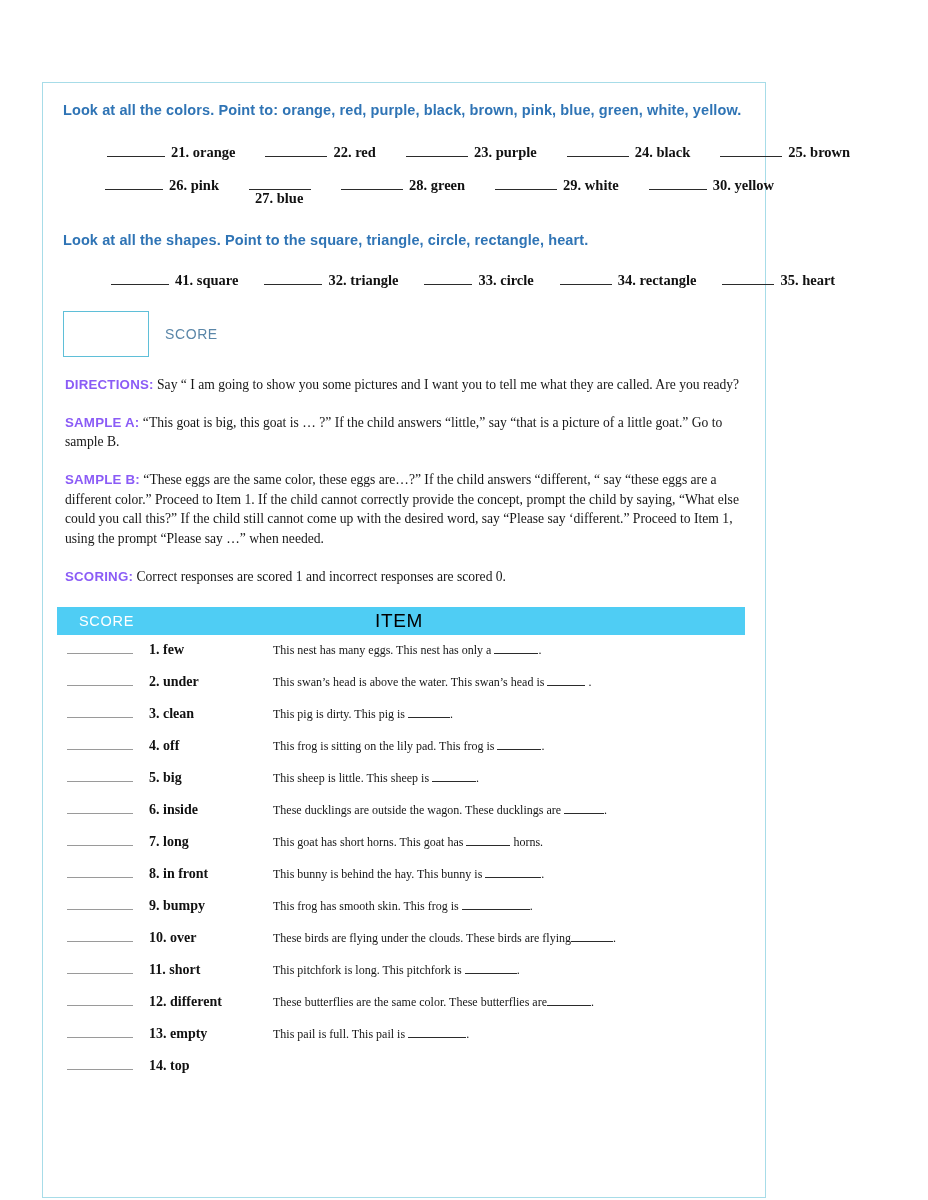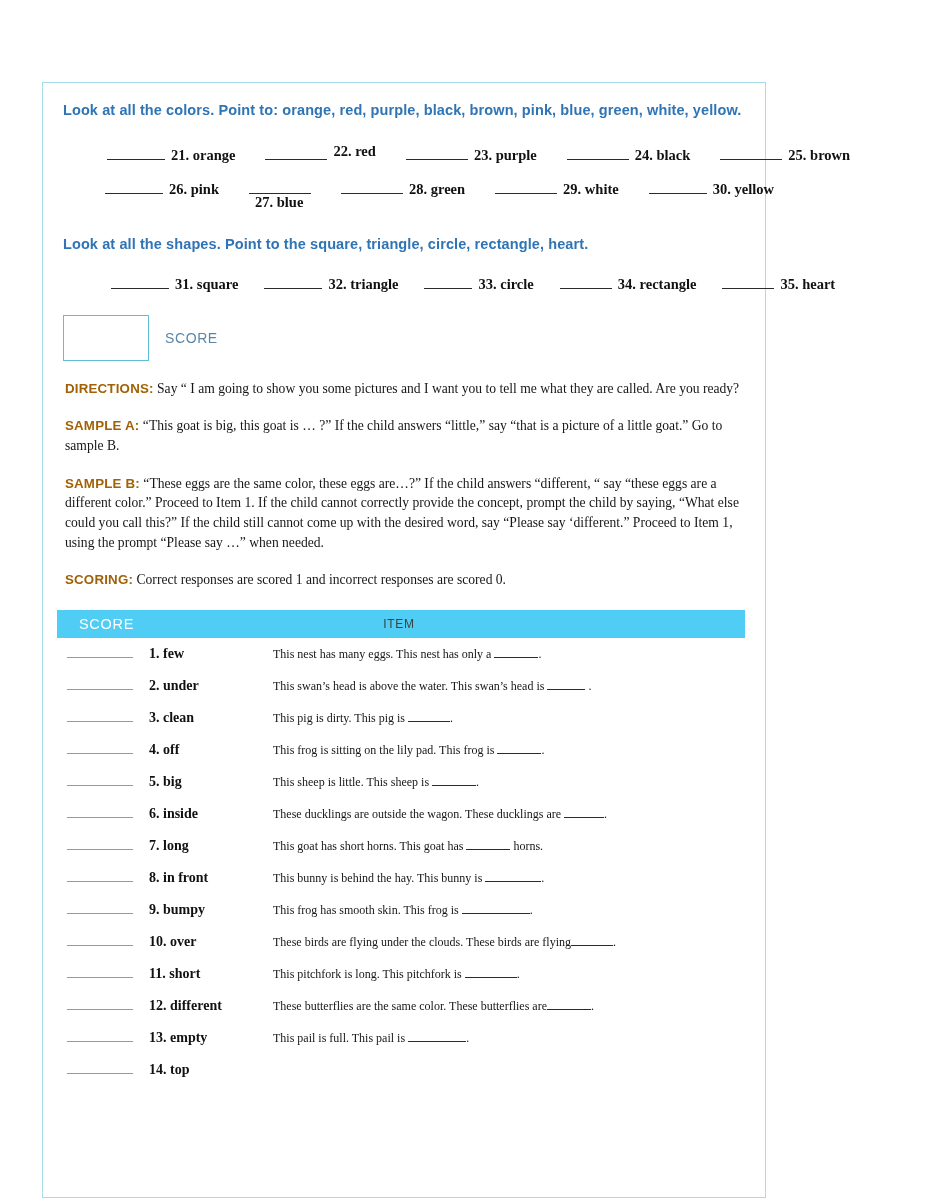--- a/index.html
+++ b/index.html
@@ -107,21 +107,21 @@
   }
   .para {
     font-family: "Liberation Serif", serif;
     font-size: 13.6px;
     line-height: 1.45;
     color: #161616;
     margin-top: 18px;
     text-align: left;
   }
   .tag {
-    color: #a16207;
+    color: #8b5cf6;
     font-family: "Liberation Sans", sans-serif;
     font-weight: bold;
     font-size: 13.3px;
     letter-spacing: 0.2px;
   }
 
   
   .table-wrap {
     margin: 20px 20px 0 14px;
   }
@@ -133,23 +133,23 @@
     position: relative;
   }
   .th-score {
     color: #ffffff;
     font-family: "Liberation Sans", sans-serif;
     font-size: 14.5px;
     letter-spacing: 0.7px;
     margin-left: 22px;
   }
   .th-item {
-    color: #404040;
-    font-family: "Liberation Sans", sans-serif;
-    font-size: 12px;
+    color: #000000;
+    font-family: "Liberation Sans", sans-serif;
+    font-size: 19px;
     letter-spacing: 0.7px;
     position: absolute;
     left: 0; right: 4px;
     text-align: center;
   }
 
   .rows { margin-top: 6px; }
   .row {
     display: flex;
     align-items: baseline;
@@ -191,21 +191,21 @@
   <div class="sec1">
 
     <div class="heading-blue">Look at all the colors.  Point to:  orange, red, purple, black, brown, pink, blue, green, white, yellow.</div>
 
     <div id="colors-rows">
         <div class="blank-row" style="margin-top: 22px; padding-left: 44px;">
           <span class="cell">
             <span class="ul" style="width: 58px;"></span>
             <span class="lbl">21. orange</span>
           </span>
-          <span class="cell" style="margin-left: 30px; align-items: flex-end;">
+          <span class="cell" style="margin-left: 30px;">
             <span class="ul" style="width: 62px;"></span>
             <span class="lbl">22. red</span>
           </span>
           <span class="cell" style="margin-left: 30px;">
             <span class="ul" style="width: 62px;"></span>
             <span class="lbl">23. purple</span>
           </span>
           <span class="cell" style="margin-left: 30px;">
             <span class="ul" style="width: 62px;"></span>
             <span class="lbl">24. black</span>
@@ -238,21 +238,21 @@
           </span>
         </div>
       </div>
 
     <div class="heading-blue" style="margin-top:22px;">Look at all the shapes.  Point to the square, triangle, circle, rectangle, heart.</div>
 
     <div id="shapes-rows">
         <div class="blank-row" style="margin-top: 20px; padding-left: 48px;">
           <span class="cell">
             <span class="ul" style="width: 58px;"></span>
-            <span class="lbl">31. square</span>
+            <span class="lbl">41. square</span>
           </span>
           <span class="cell" style="margin-left: 26px;">
             <span class="ul" style="width: 58px;"></span>
             <span class="lbl">32.  triangle</span>
           </span>
           <span class="cell" style="margin-left: 26px;">
             <span class="ul" style="width: 48px;"></span>
             <span class="lbl">33.  circle</span>
           </span>
           <span class="cell" style="margin-left: 26px;">

